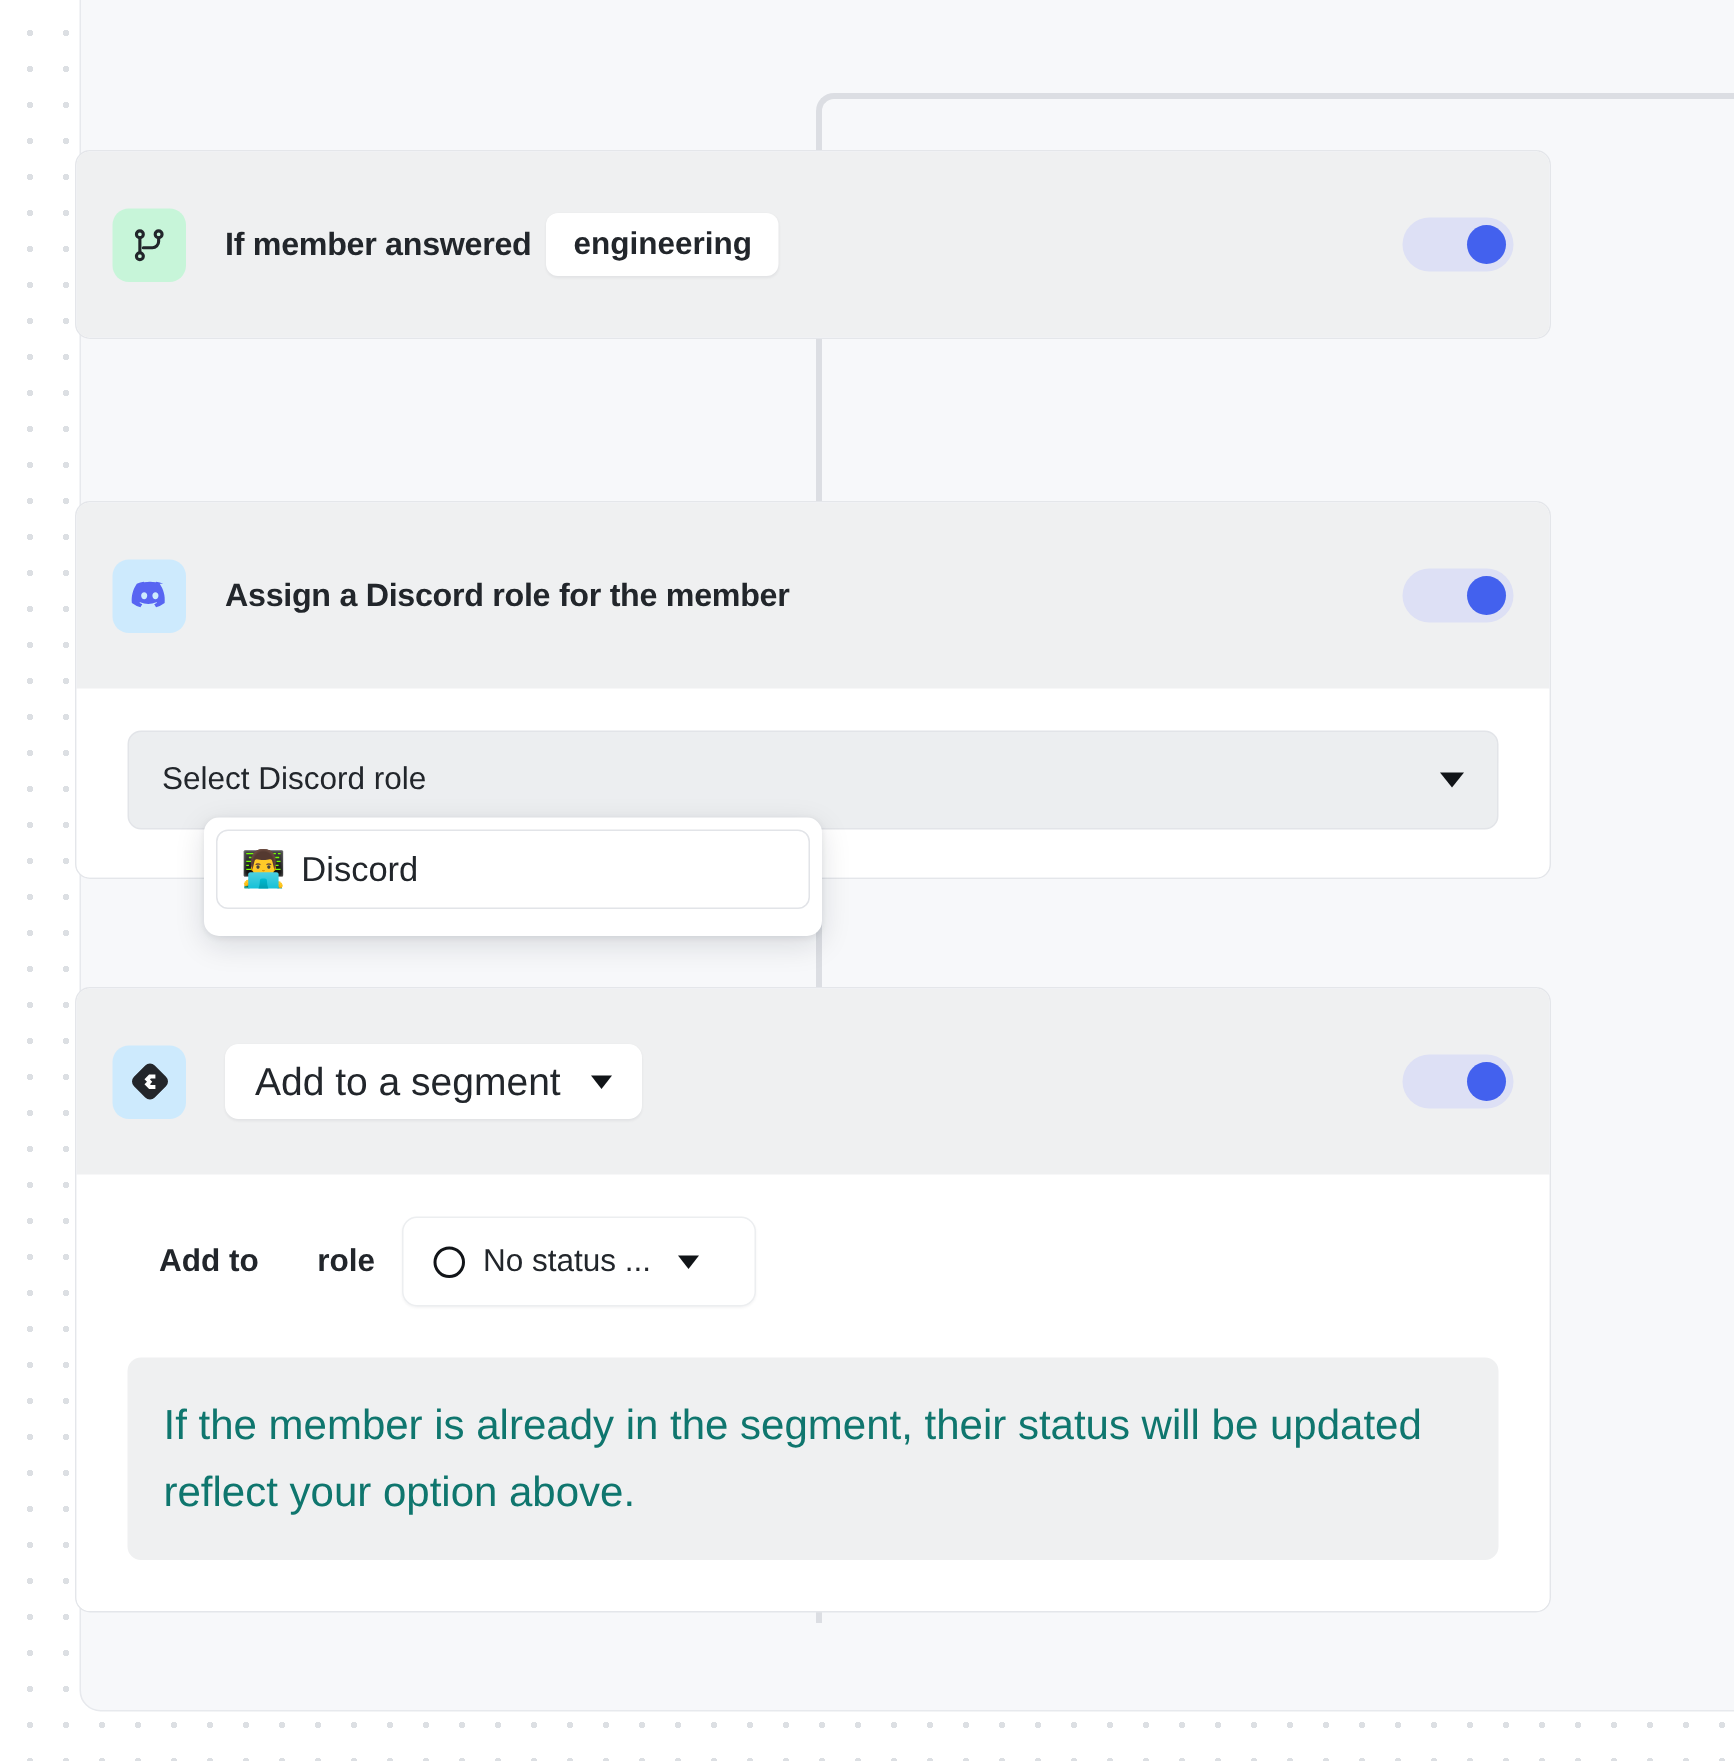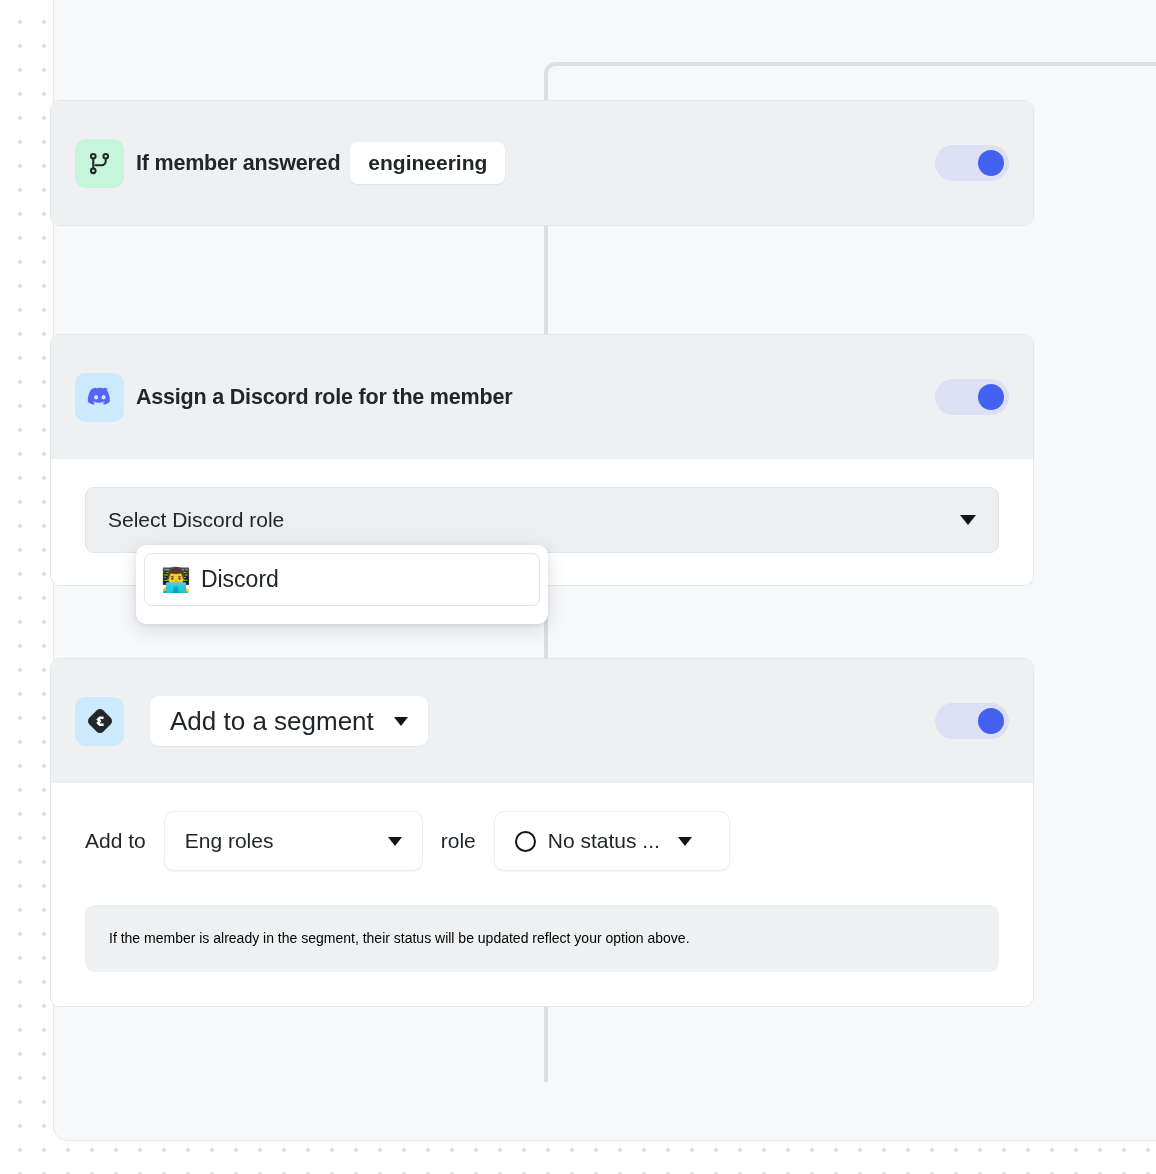--- a/index.html
+++ b/index.html
@@ -88,21 +88,21 @@
     flex: 0 0 auto;
   }
   .icon-box.green  { background: #c7f5d9; }
   .icon-box.blue   { background: #cdeafd; }
   .icon-box.sky    { background: #cdeafd; }
 
   .card-title {
     font-size: 21.5px;
     font-weight: bold;
     color: #22262b;
-    margin-left: 12px;
+    margin-left: 26px;
     letter-spacing: -0.2px;
   }
 
   .value-pill {
     margin-left: 10px;
     background: #ffffff;
     border-radius: 8px;
     padding: 9px 18px;
     font-size: 21px;
     font-weight: bold;
@@ -191,22 +191,23 @@
 
   
   .field-row {
     display: flex;
     align-items: center;
     gap: 18px;
     margin-bottom: 34px;
   }
   .field-label {
     font-size: 21px;
-    font-weight: normal;
-    color: #22262b;
+    font-weight: bold;
+    color: #22262b;
+    margin-left: 21px;
   }
   .pill-select {
     display: flex;
     align-items: center;
     gap: 18px;
     background: #ffffff;
     border: 1px solid #eceef0;
     border-radius: 10px;
     padding: 0 20px;
     height: 60px;
@@ -238,23 +239,23 @@
     font-size: 26px;
     color: #22262b;
     box-shadow: 0 1px 2px rgba(16,24,40,.06);
   }
 
   
   .help-note {
     background: #eff0f1;
     border-radius: 9px;
     padding: 22px 24px;
-    font-size: 14px;
+    font-size: 28px;
     line-height: 1.62;
-    color: #000000;
+    color: #0f766e;
   }
 </style>
 </head>
 <body>
 
 <div id="canvas">
 
   <div id="panel"></div>
 
   <div id="branch-outline"></div>
@@ -323,24 +324,20 @@
       </div>
       <div class="toggle">
         <div class="knob"></div>
       </div>
     </div>
 
     <div class="card-body" style="padding:28px 34px 34px 34px;">
       <div class="field-row">
         <span class="field-label">Add to</span>
 
-        <div class="pill-select w-eng">
-          <span class="txt">Eng roles</span>
-          <span class="caret sm"></span>
-        </div>
 
         <span class="field-label">role</span>
 
         <div class="pill-select w-stat">
           <span class="status-inner">
             <span class="status-circle"></span>
             <span class="txt">No status ...</span>
           </span>
           <span class="caret sm"></span>
         </div>

